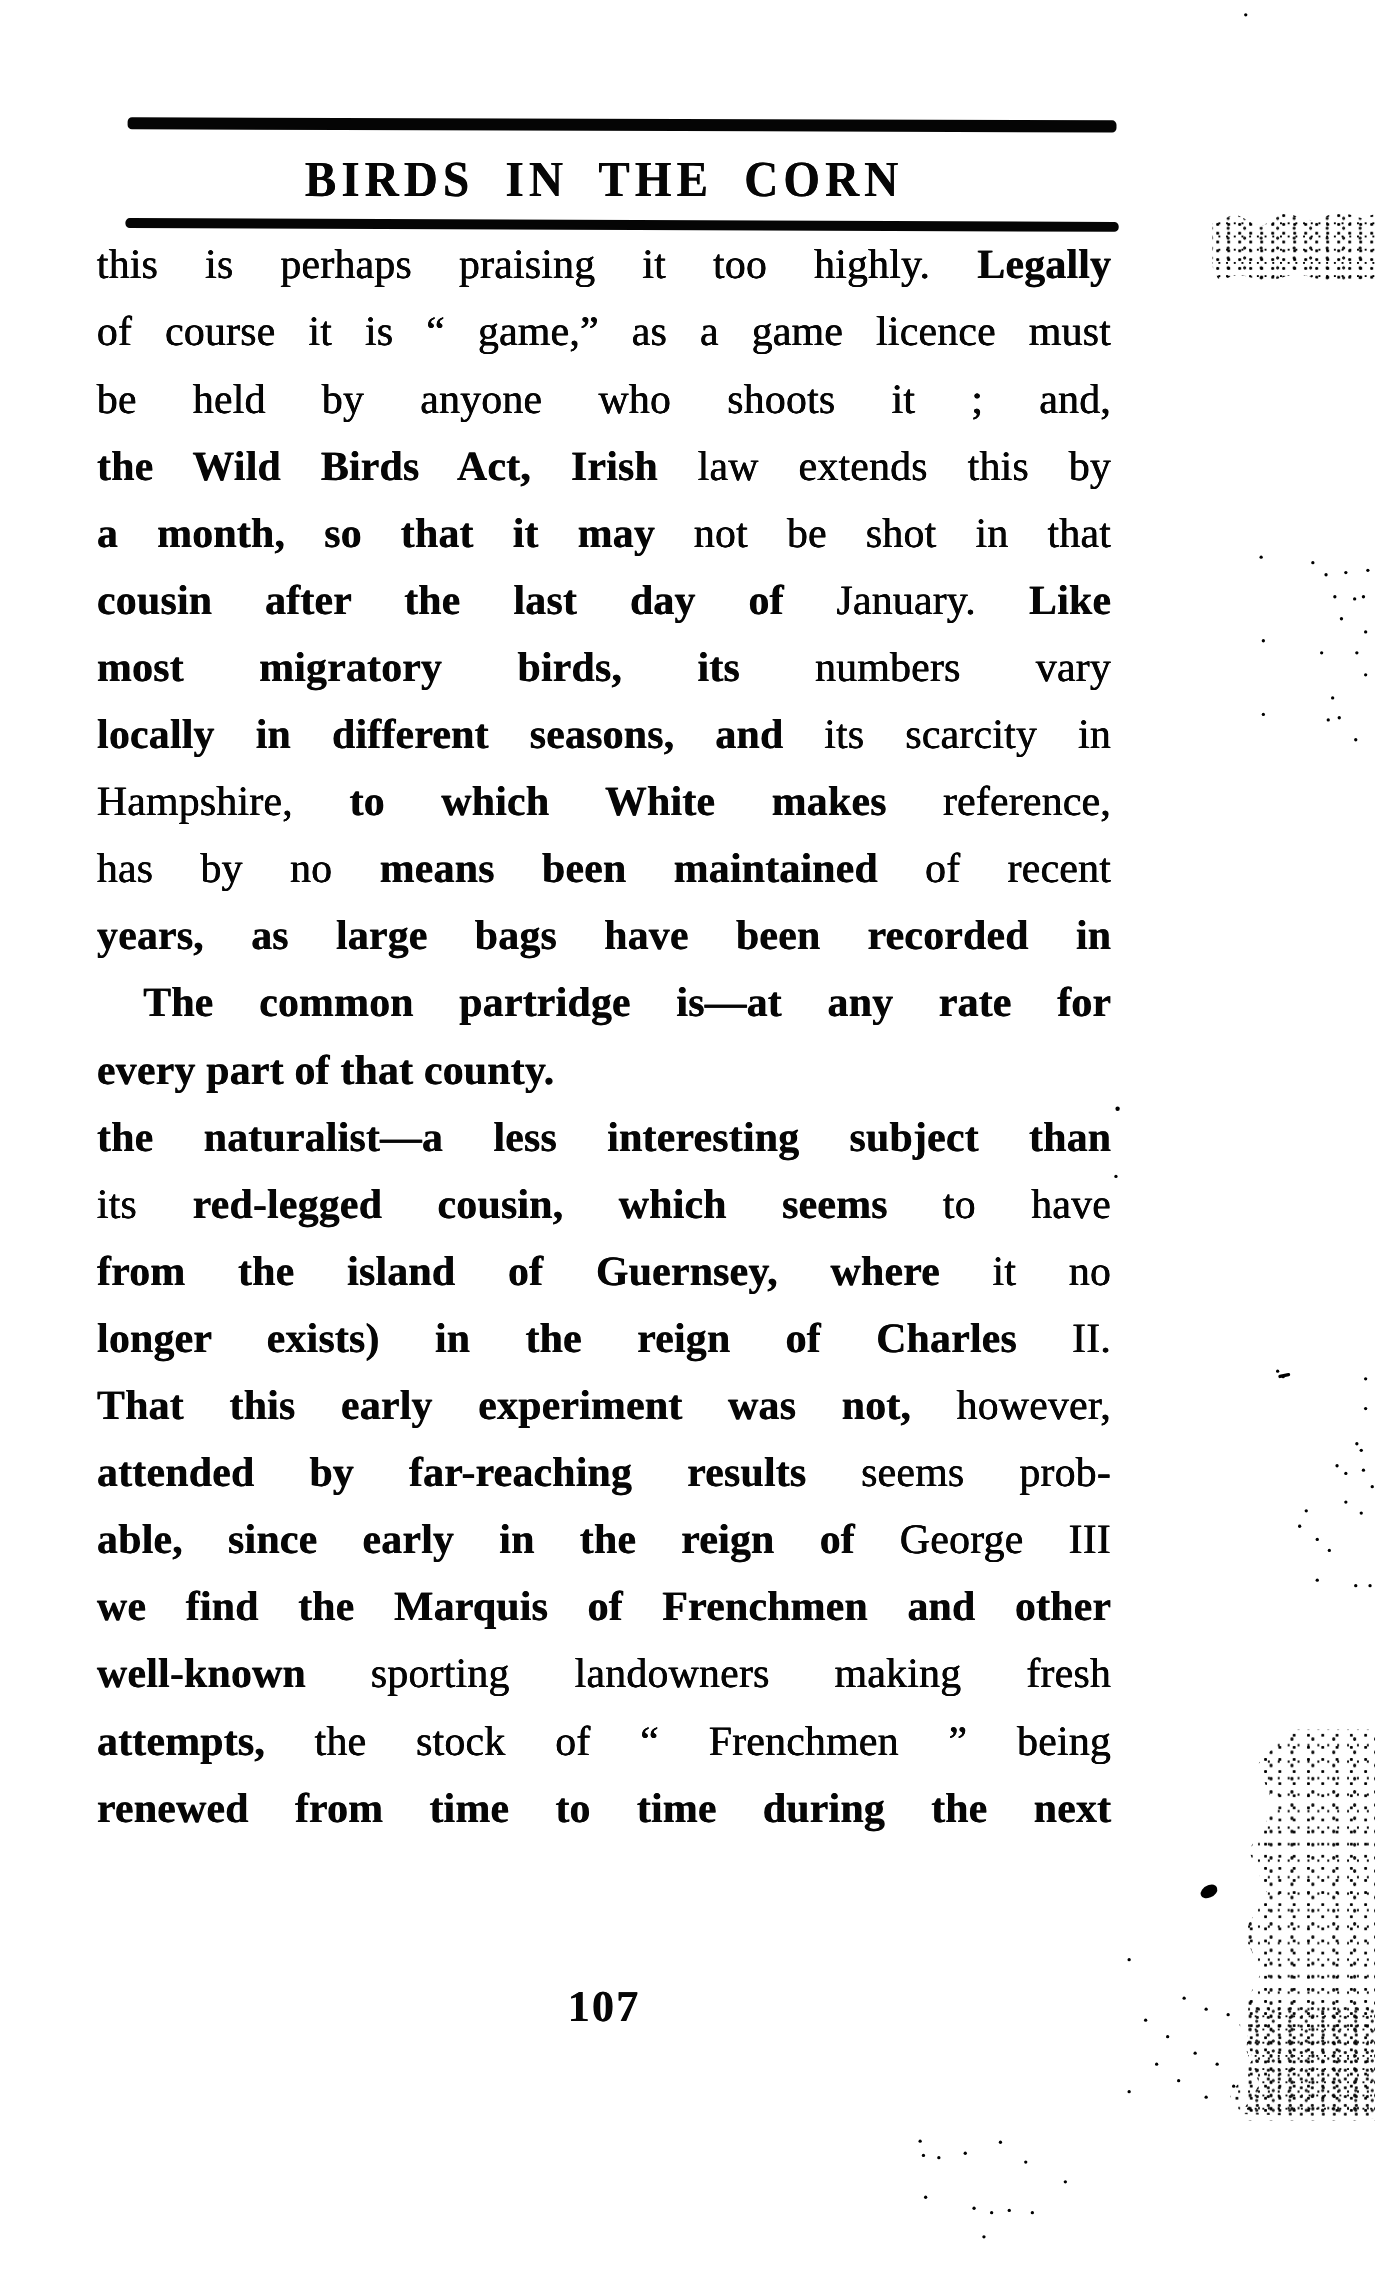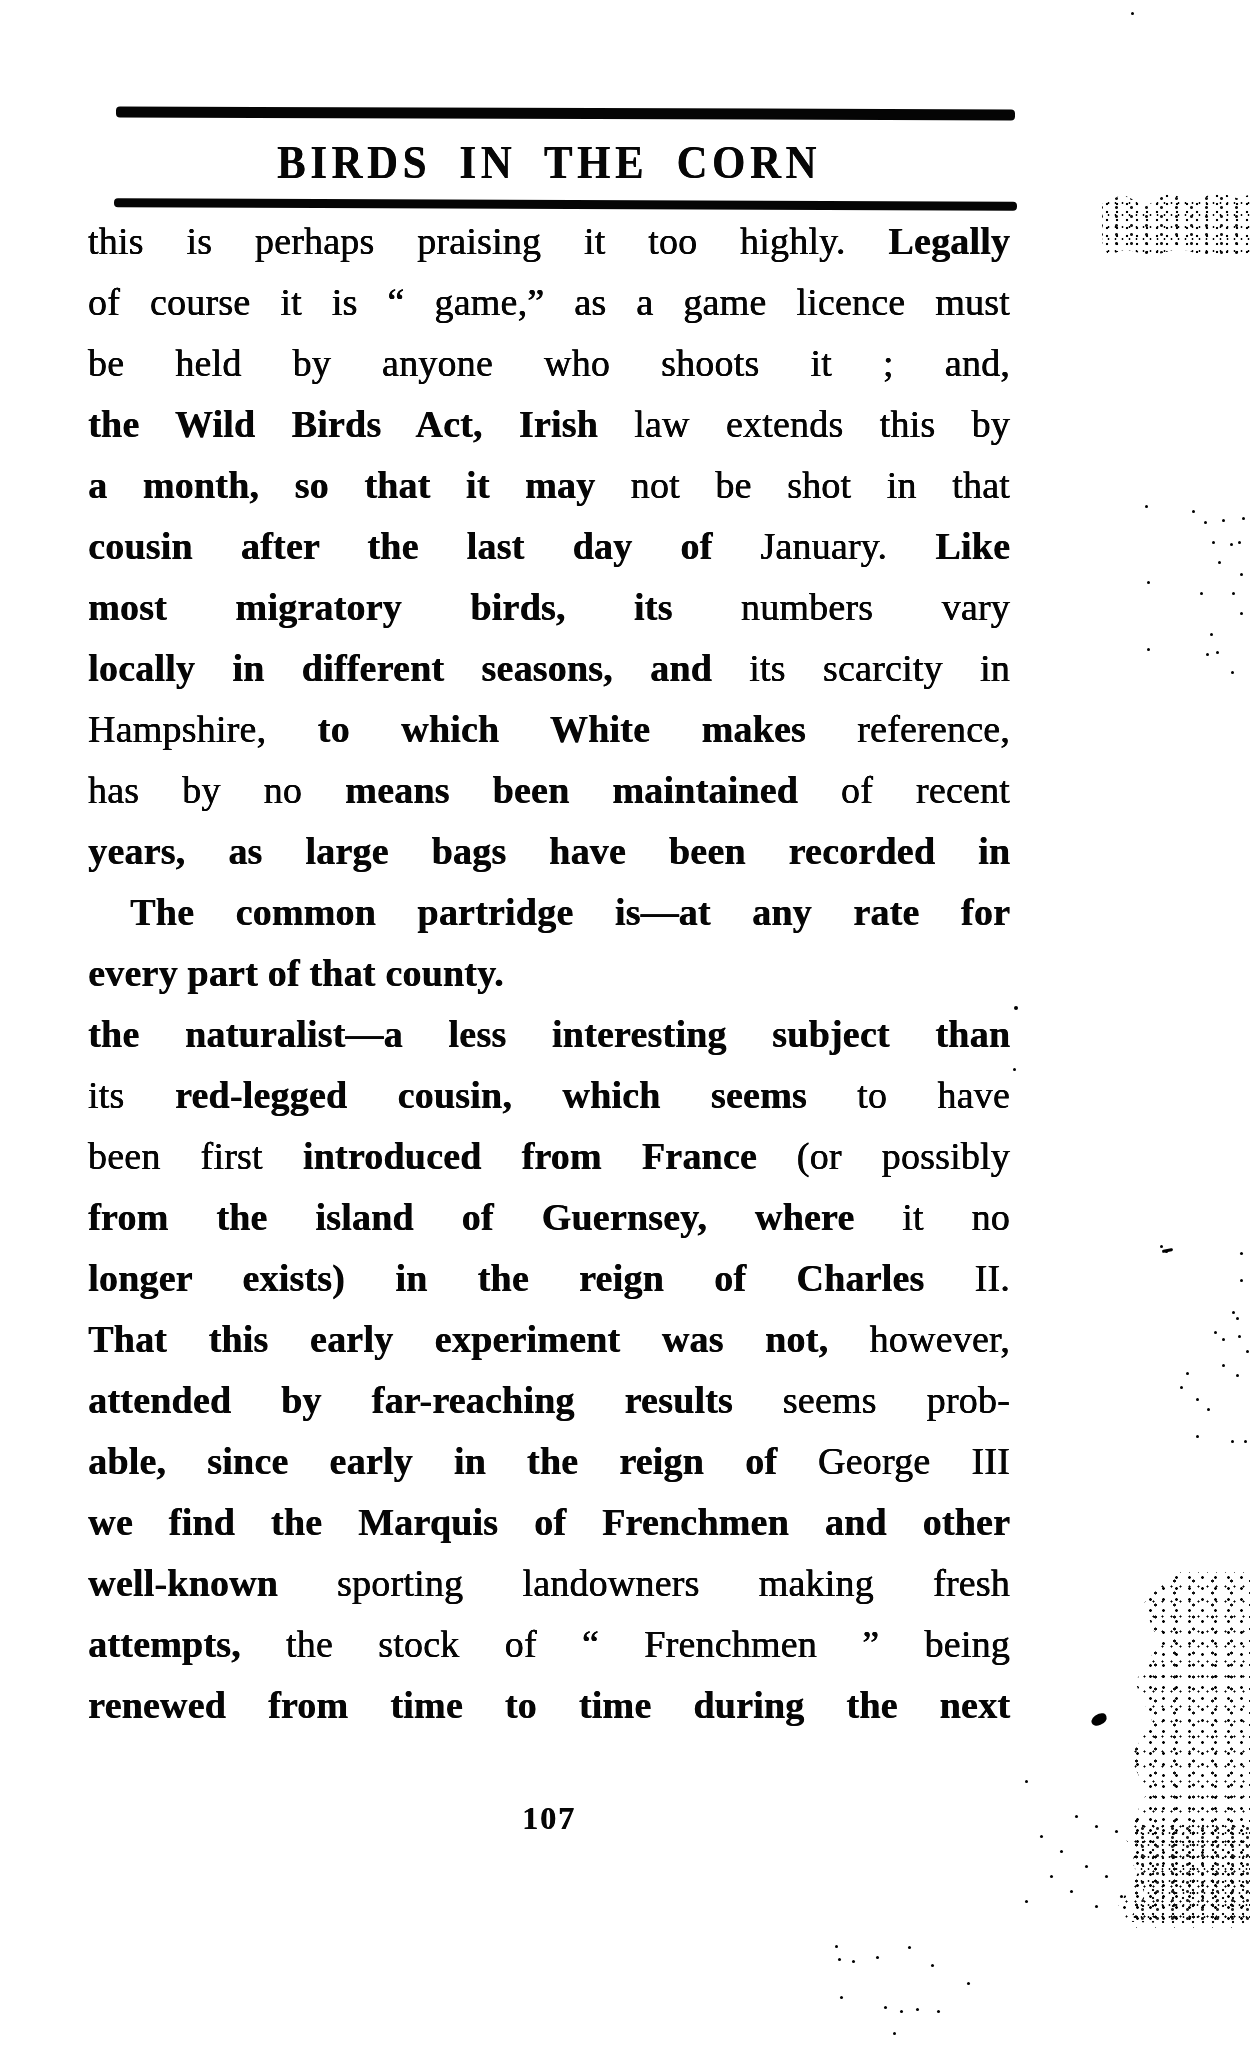--- a/index.html
+++ b/index.html
@@ -36,21 +36,21 @@
     white-space:normal;
     text-shadow:0.35px 0 0 currentColor, -0.2px 0 0 currentColor;
   }
   #body-text .line.pend{text-align-last:left;}
   #body-text .line.indent{text-indent:42px;}
   #body-text .bold{font-weight:700;text-shadow:0.5px 0 0 currentColor;}
   #body-text .reg{font-weight:400;}
   
   #folio{
     position:absolute;left:88px;top:1800px;width:922px;
-    text-align:center;font-size:32px;font-weight:700;letter-spacing:2px;
+    text-align:center;font-size:40px;font-weight:700;letter-spacing:2px;
     text-shadow:0.4px 0 0 currentColor;
   }
   
   .noise{position:absolute;}
   .n-dense{
     background-image:
       radial-gradient(circle, #000 1.1px, transparent 1.6px),
       radial-gradient(circle, #000 0.8px, transparent 1.2px),
       radial-gradient(circle, #161616 1.2px, transparent 1.7px);
     background-size:10px 8px, 7px 12px, 15px 9px;
@@ -118,21 +118,20 @@
       <div class="line"><span class="bold">cousin after the last day of</span><span class="reg"> January. </span><span class="bold">Like</span></div>
       <div class="line"><span class="bold">most migratory birds, its</span><span class="reg"> numbers vary</span></div>
       <div class="line"><span class="bold">locally in different seasons, and</span><span class="reg"> its scarcity in</span></div>
       <div class="line"><span class="reg">Hampshire, </span><span class="bold">to which White makes</span><span class="reg"> reference,</span></div>
       <div class="line"><span class="reg">has by no </span><span class="bold">means been maintained</span><span class="reg"> of recent</span></div>
       <div class="line"><span class="bold">years, as large bags have been recorded in</span></div>
       <div class="line indent"><span class="bold">The common partridge is—at any rate for</span></div>
       <div class="line pend"><span class="bold">every part of that county.</span></div>
       <div class="line"><span class="bold">the naturalist—a less interesting subject than</span></div>
       <div class="line"><span class="reg">its </span><span class="bold">red-legged cousin, which seems</span><span class="reg"> to have</span></div>
-      <div class="line"><span class="reg">been first </span><span class="bold">introduced from France</span><span class="reg"> (or possibly</span></div>
       <div class="line"><span class="bold">from the island of Guernsey, where</span><span class="reg"> it no</span></div>
       <div class="line"><span class="bold">longer exists) in the reign of Charles</span><span class="reg"> II.</span></div>
       <div class="line"><span class="bold">That this early experiment was not,</span><span class="reg"> however,</span></div>
       <div class="line"><span class="bold">attended by far-reaching results</span><span class="reg"> seems prob-</span></div>
       <div class="line"><span class="bold">able, since early in the reign of</span><span class="reg"> George III</span></div>
       <div class="line"><span class="bold">we find the Marquis of Frenchmen and other</span></div>
       <div class="line"><span class="bold">well-known</span><span class="reg"> sporting landowners making fresh</span></div>
       <div class="line"><span class="bold">attempts,</span><span class="reg"> the stock of “ Frenchmen ” being</span></div>
       <div class="line"><span class="bold">renewed from time to time during the next</span></div>
     </div>

